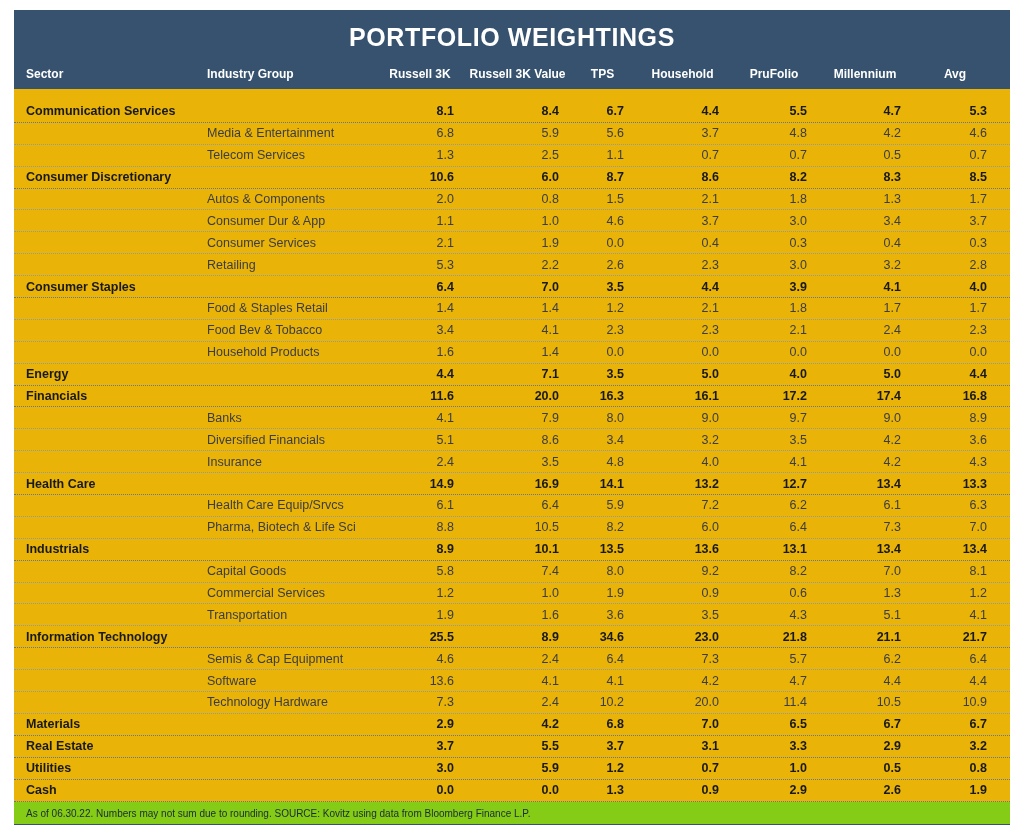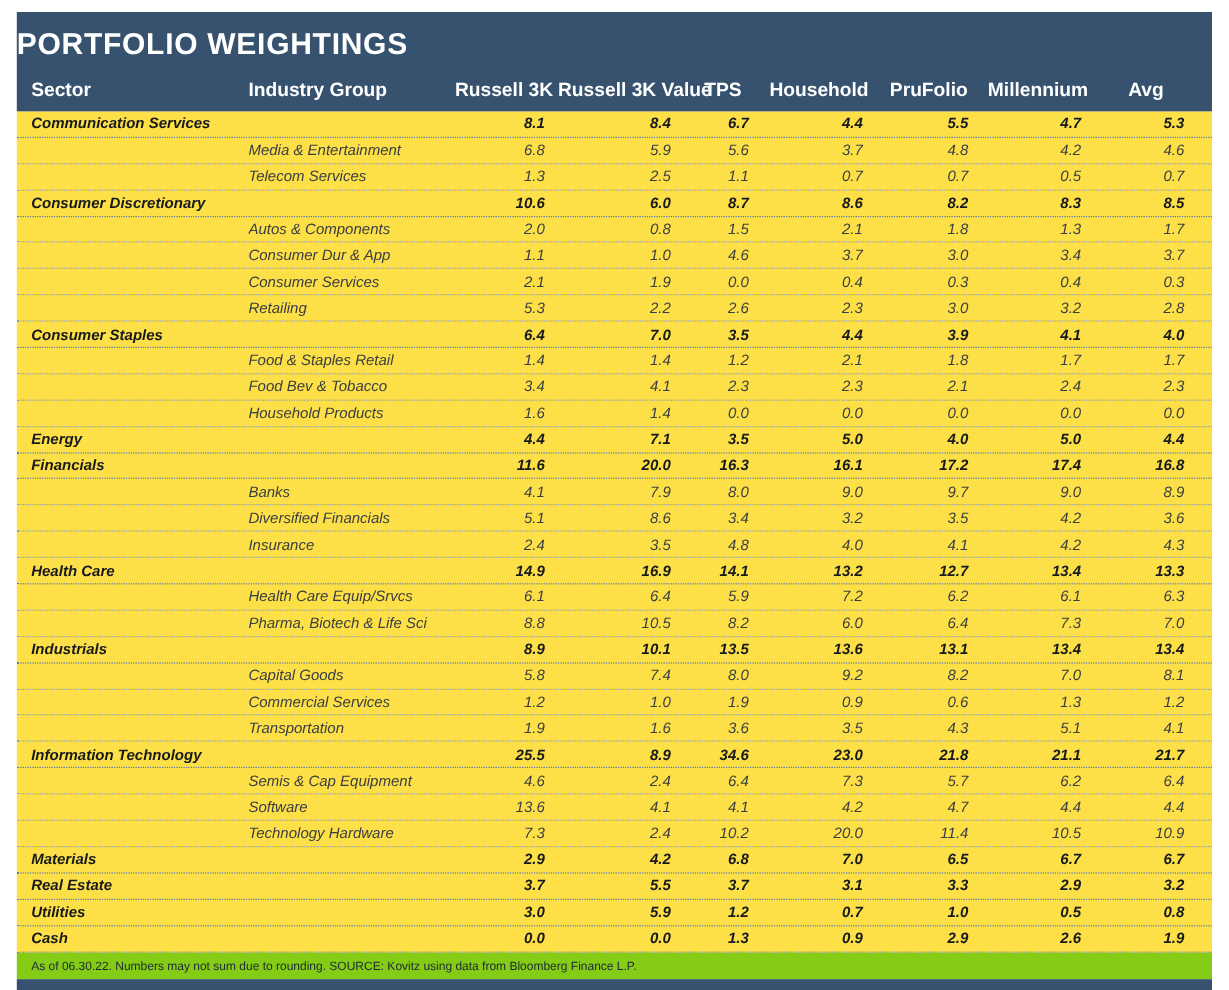--- a/index.html
+++ b/index.html
@@ -20,49 +20,48 @@
     left: 14px;
     top: 10px;
     width: 996px;
   }
   
   .table-header {
     background: #36526E;
     padding-top: 13px;
   }
   .table-title {
-    text-align: left;
+    text-align: center;
     color: #ffffff;
     font-size: 25px;
     font-weight: bold;
     letter-spacing: 0.6px;
     line-height: 28px;
   }
   .grid {
     display: grid;
     grid-template-columns: 181px 168px 90px 105px 65px 95px 88px 94px 86px;
     padding: 0 12px;
     align-items: center;
   }
   .colhead-row {
     padding-top: 16px;
     padding-bottom: 8px;
   }
   .colhead {
     color: #ffffff;
-    font-size: 16px;
+    font-size: 12px;
     font-weight: bold;
     white-space: nowrap;
   }
   .colhead.num { text-align: center; }
   
   .table-body {
-    background: #fde047;
-    padding-top: 0;
-    font-style: italic;
+    background: #eab308;
+    padding-top: 12px;
   }
   .row {
     height: 21.9px;
     border-bottom: 1px dotted #8A9BB4;
     box-sizing: border-box;
   }
   .row.section {
     border-bottom: 1px dotted #5F789A;
   }
   .cell {

